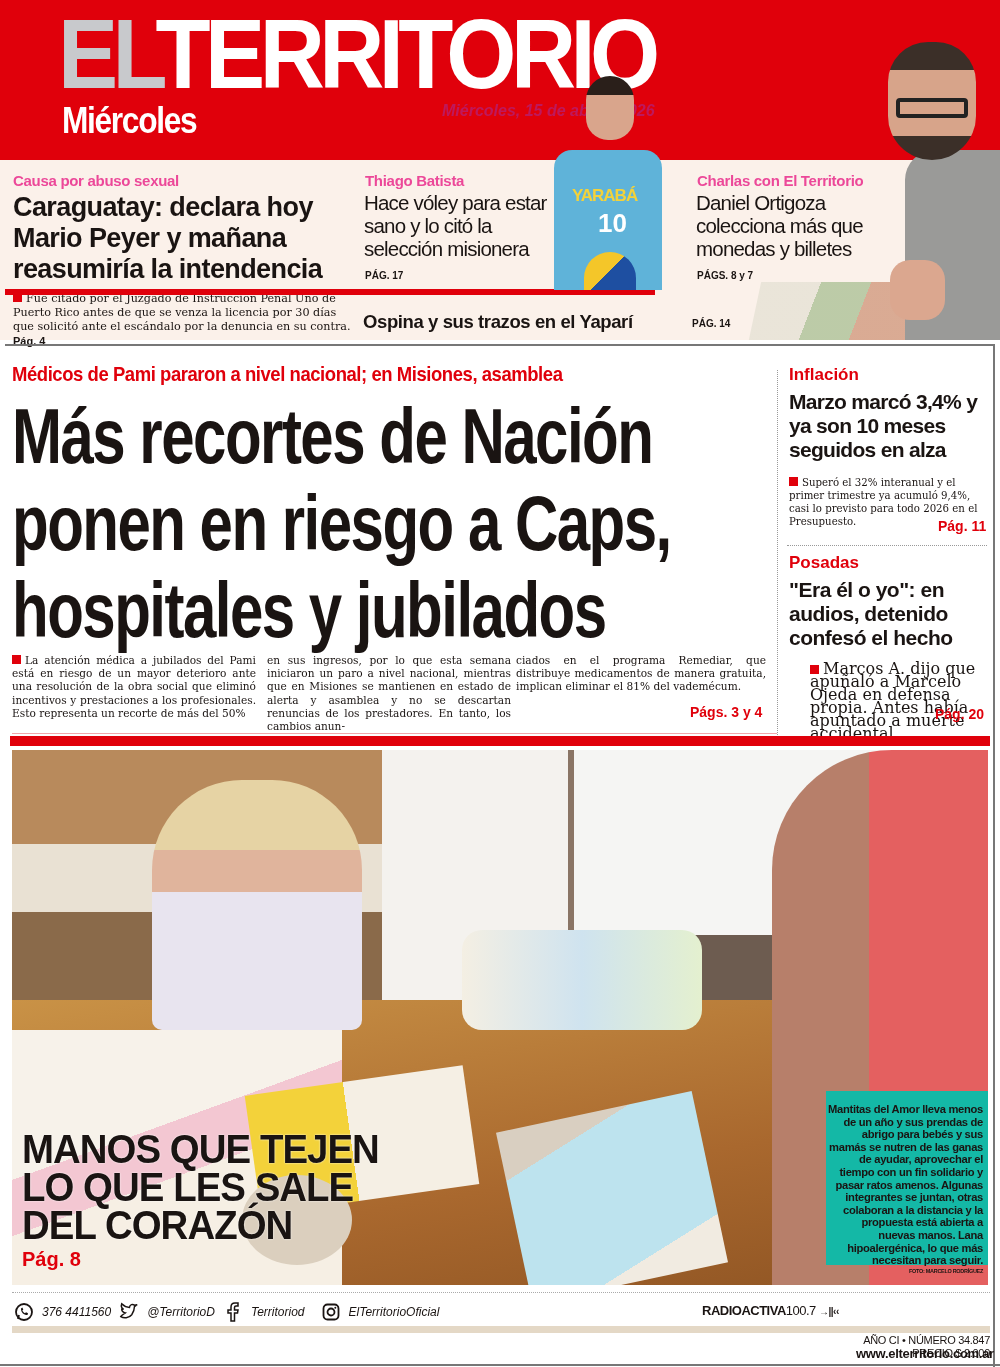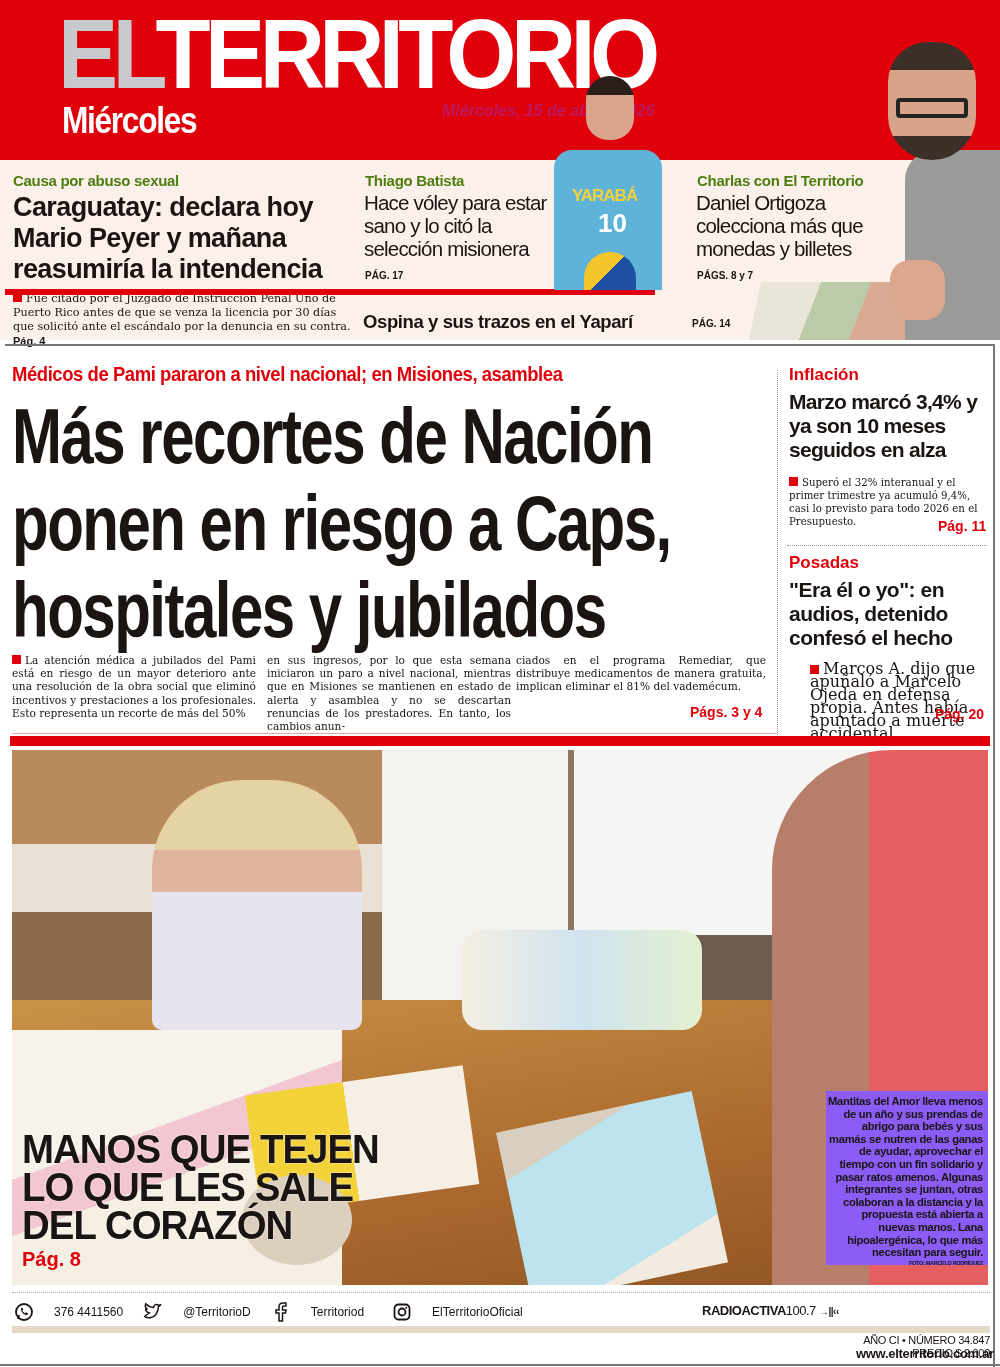--- a/index.html
+++ b/index.html
@@ -9,21 +9,21 @@
   
   #masthead{left:0;top:0;width:1000px;height:160px;background:#e0000b;}
   .logo{left:58px;top:4px;font-family:"Liberation Sans",sans-serif;font-weight:700;font-size:98px;letter-spacing:-6px;line-height:100px;transform:scaleX(0.92);transform-origin:left top;white-space:nowrap;}
   .logo .el{color:#c8c9cc;}
   .logo .terr{color:#ffffff;}
   .dayname{left:62px;top:100px;color:#fff;font-weight:700;font-size:36px;letter-spacing:-1.5px;transform:scaleX(0.88);transform-origin:left top;}
   .dateline{left:442px;top:102px;color:#be185d;font-weight:700;font-style:italic;font-size:16px;white-space:nowrap;}
   .dateline .d2{position:absolute;left:177px;top:0;}
   
   #teasers{left:0;top:160px;width:1000px;height:180px;background:#fbf1ea;}
-  .kicker-dark{font-weight:700;font-size:15px;color:#4d7c0f;letter-spacing:-0.3px;}
+  .kicker-dark{font-weight:700;font-size:15px;color:#ec4899;letter-spacing:-0.3px;}
   .teaser1-kicker{left:13px;top:172px;}
   .teaser1-head{left:13px;top:192px;width:345px;font-weight:700;font-size:27px;line-height:31px;letter-spacing:-0.6px;}
   .teaser1-body{left:13px;top:292px;width:340px;font-family:"DejaVu Serif",serif;font-size:11.2px;line-height:14px;}
   .sq{display:inline-block;width:9px;height:9px;background:#e0000b;margin-right:4px;vertical-align:0;}
   .pag-dark{font-family:"Liberation Sans",sans-serif;font-weight:700;font-size:11px;}
   .teaser2-kicker{left:365px;top:172px;}
   .teaser2-head{left:364px;top:191px;width:190px;font-size:20.5px;line-height:23px;letter-spacing:-0.8px;font-weight:400;}
   .teaser2-pag{left:365px;top:270px;font-weight:700;font-size:10px;}
   .teaser3-kicker{left:697px;top:172px;}
   .teaser3-head{left:696px;top:191px;width:200px;font-size:20.5px;line-height:23px;letter-spacing:-0.8px;}
@@ -72,25 +72,25 @@
   .ph-table{left:0;top:250px;width:976px;height:285px;background:linear-gradient(170deg,#c99246 0%,#a9682e 60%,#8e5423 100%);}
   .ph-woman1{left:140px;top:30px;width:210px;height:250px;border-radius:90px 90px 10px 10px;background:linear-gradient(#e6d3a4 0 28%,#e0b49c 28% 45%,#e8e4ef 45%);}
   .ph-woman2{left:760px;top:0;width:216px;height:535px;background:linear-gradient(90deg,#b77f6a 0 45%,#e46060 45%);border-radius:120px 0 0 0;}
   .ph-blanket1{left:0;top:280px;width:330px;height:255px;background:linear-gradient(160deg,#f7f2ea 0 40%,#f3c7d2 40% 55%,#f6efe4 55%);}
   .ph-blanket2{left:240px;top:330px;width:220px;height:120px;background:linear-gradient(90deg,#f3d23a 0 45%,#f5efe4 45%);transform:rotate(-8deg);}
   .ph-yarn{left:230px;top:425px;width:110px;height:90px;border-radius:50%;background:#dbcfbe;}
   .ph-blanket3{left:500px;top:360px;width:200px;height:175px;background:linear-gradient(160deg,#d9cfc1 0 20%,#bde3ee 20% 80%,#f1ebe1 80%);transform:rotate(-12deg);}
   .ph-blanket4{left:450px;top:180px;width:240px;height:100px;background:linear-gradient(90deg,#f4efe3,#cfe3ef,#e4f0cf);border-radius:20px;}
   .photo-title{left:22px;top:1130px;font-weight:700;font-size:40px;line-height:38px;letter-spacing:-1px;color:#1a1412;transform:scaleX(0.96);transform-origin:left top;white-space:nowrap;text-shadow:0 0 2px #fff;}
   .photo-pag{left:22px;top:1248px;font-size:20px;}
-  .caption-box{left:826px;top:1091px;width:162px;height:174px;background:#8b5cf6;padding:4px 5px 0 0;text-align:right;font-weight:700;font-size:11.2px;line-height:12.6px;letter-spacing:-0.3px;}
+  .caption-box{left:826px;top:1091px;width:162px;height:174px;background:#14b8a6;padding:12px 5px 0 0;text-align:right;font-weight:700;font-size:11.2px;line-height:12.6px;letter-spacing:-0.3px;}
   .caption-credit{font-size:5.5px;line-height:8px;display:block;}
   
   .foot-dotted{left:12px;top:1292px;width:978px;border-top:1px dotted #aaa;}
-  .foot-row{left:14px;top:1301px;height:22px;display:flex;align-items:center;gap:20px;font-size:12px;white-space:nowrap;}
+  .foot-row{left:14px;top:1301px;height:22px;display:flex;align-items:center;gap:8px;font-size:12px;white-space:nowrap;font-style:italic;}
   .ico{display:inline-flex;align-items:center;justify-content:center;width:20px;height:20px;}
   .radio{left:702px;top:1303px;font-weight:700;font-size:13px;letter-spacing:-0.5px;}
   .radio .freq{font-weight:400;margin-top:9px;}
   .site{left:856px;top:1302px;font-weight:700;font-size:13px;letter-spacing:-0.3px;margin-top:44px;}
   .beige-bar{left:12px;top:1326px;width:978px;height:7px;background:#e4d8c6;}
   .issue{left:800px;top:1334px;width:190px;text-align:right;font-size:11px;line-height:12.5px;letter-spacing:-0.3px;}
   .bottom-line{left:0;top:1364px;width:1000px;height:2px;background:#777;}
 </style>
 </head>
 <body>

